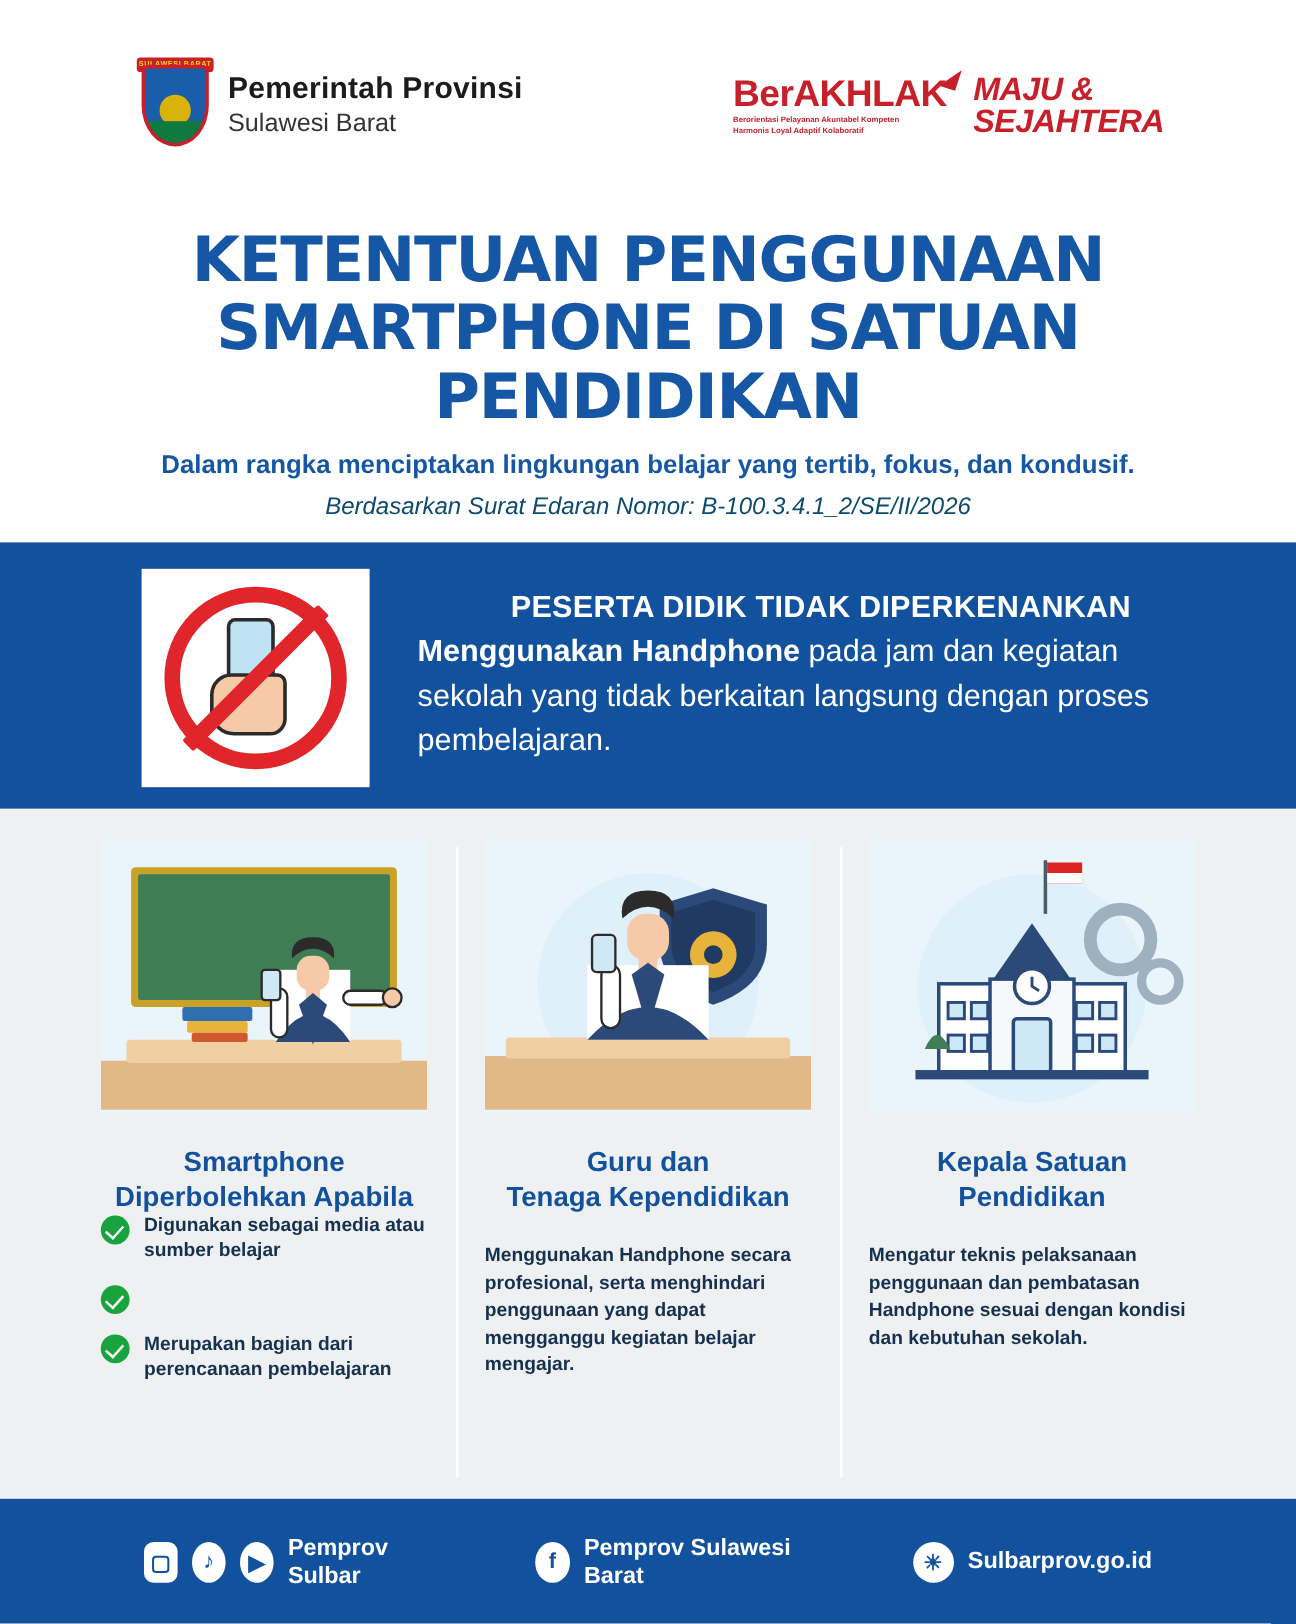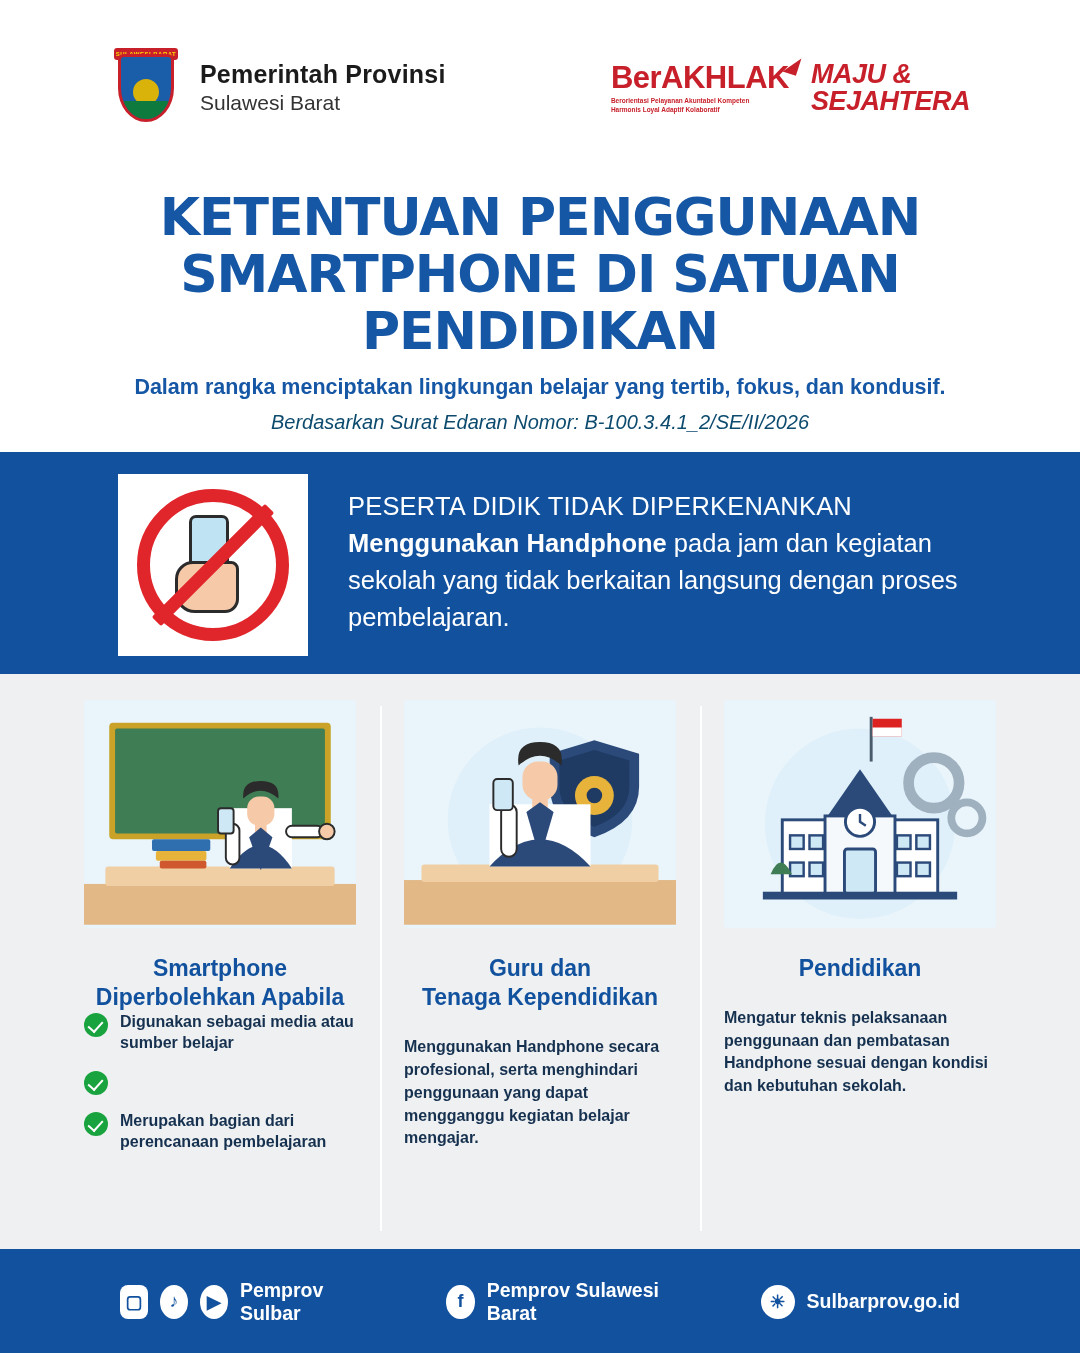--- a/index.html
+++ b/index.html
@@ -14,21 +14,21 @@
 
   
   .header {
     height: 175px;
     display: flex;
     align-items: center;
     padding: 0 110px 0 110px;
     justify-content: space-between;
     background: #ffffff;
   }
-  .gov-block { display: flex; align-items: center; gap: 18px; }
+  .gov-block { display: flex; align-items: center; gap: 8px; }
   .crest {
     width: 72px; height: 80px; position: relative;
   }
   .crest .shield {
     position: absolute; left: 8px; top: 6px;
     width: 56px; height: 68px;
     background: #1a5da8;
     border: 3px solid #c8202a;
     border-radius: 6px 6px 28px 28px / 6px 6px 34px 34px;
     overflow: hidden;
@@ -119,21 +119,21 @@
     background: #bfe3f2;
   }
   .no-phone .hand {
     position: absolute; left: 38px; top: 72px; width: 64px; height: 52px;
     background: #f6c9a8; border: 3px solid #2b2b2b;
     border-radius: 18px 8px 14px 20px;
   }
   .banner-text {
     color: #ffffff; font-size: 25.5px; line-height: 1.46; padding-top: 14px;
   }
-  .banner-text .b1 { font-weight: normal; letter-spacing: .2px; }
+  .banner-text .b1 { font-weight: bold; letter-spacing: .2px; text-align: center; }
   .banner-text .b2 strong { font-weight: bold; }
 
   
   .cols {
     display: flex; background: #eef0f2; height: 575px; padding: 26px 60px 0 60px;
     gap: 0;
   }
   .col {
     flex: 1; padding: 0 24px; position: relative;
   }
@@ -324,20 +324,21 @@
         <rect x="198" y="136" width="14" height="14" fill="#cfe8f5" stroke="#2b4a7a" stroke-width="2.5"></rect>
         <rect x="68" y="164" width="14" height="14" fill="#cfe8f5" stroke="#2b4a7a" stroke-width="2.5"></rect>
         <rect x="88" y="164" width="14" height="14" fill="#cfe8f5" stroke="#2b4a7a" stroke-width="2.5"></rect>
         <rect x="178" y="164" width="14" height="14" fill="#cfe8f5" stroke="#2b4a7a" stroke-width="2.5"></rect>
         <rect x="198" y="164" width="14" height="14" fill="#cfe8f5" stroke="#2b4a7a" stroke-width="2.5"></rect>
         <rect x="40" y="194" width="200" height="8" fill="#2b4a7a"></rect>
         <path d="M48 176 q10 -24 22 0z" fill="#3f7d54"></path>
       </svg>
     </div>
     <div class="col-title">
+      <div>Kepala Satuan</div>
       <div>Pendidikan</div>
     </div>
     <div class="para">Mengatur teknis pelaksanaan penggunaan dan pembatasan Handphone sesuai dengan kondisi dan kebutuhan sekolah.</div>
   </div>
 </div>
 
 <div class="footer">
   <div class="fgroup">
     <div class="ficon sq">▢</div>
     <div class="ficon">♪</div>

